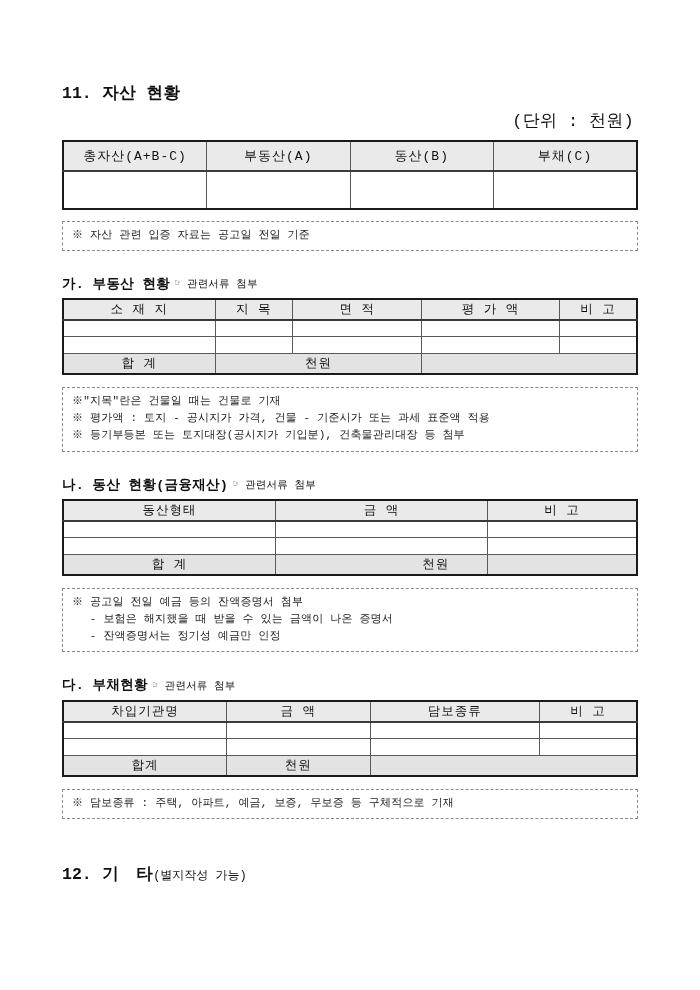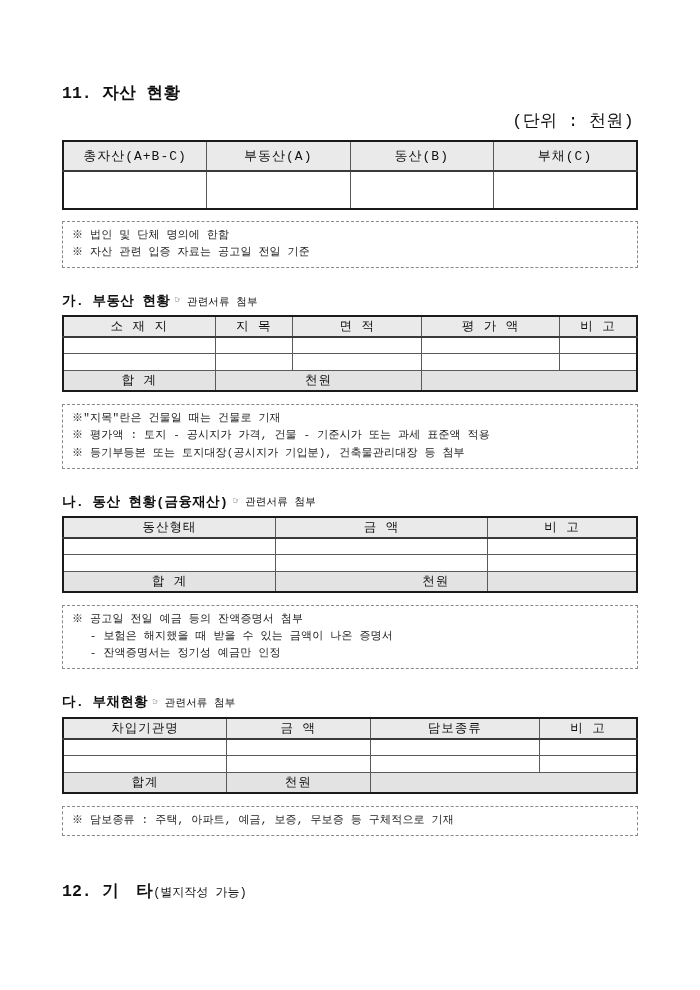--- a/index.html
+++ b/index.html
@@ -149,21 +149,20 @@
     <tr class="tall-blank">
       <td></td>
       <td></td>
       <td></td>
       <td></td>
     </tr>
   </tbody>
     </table>
 
   <div class="note">
-    <div>※ 법인 및 단체 명의에 한함</div>
     <div>※ 자산 관련 입증 자료는 공고일 전일 기준</div>
   </div>
 
   <div class="gap-lg"></div>
 
   <div class="sub-title">
     <span>가. 부동산 현황</span>
     <span class="hand">☞</span>
     <span class="attach">관련서류 첨부</span>
   </div>

